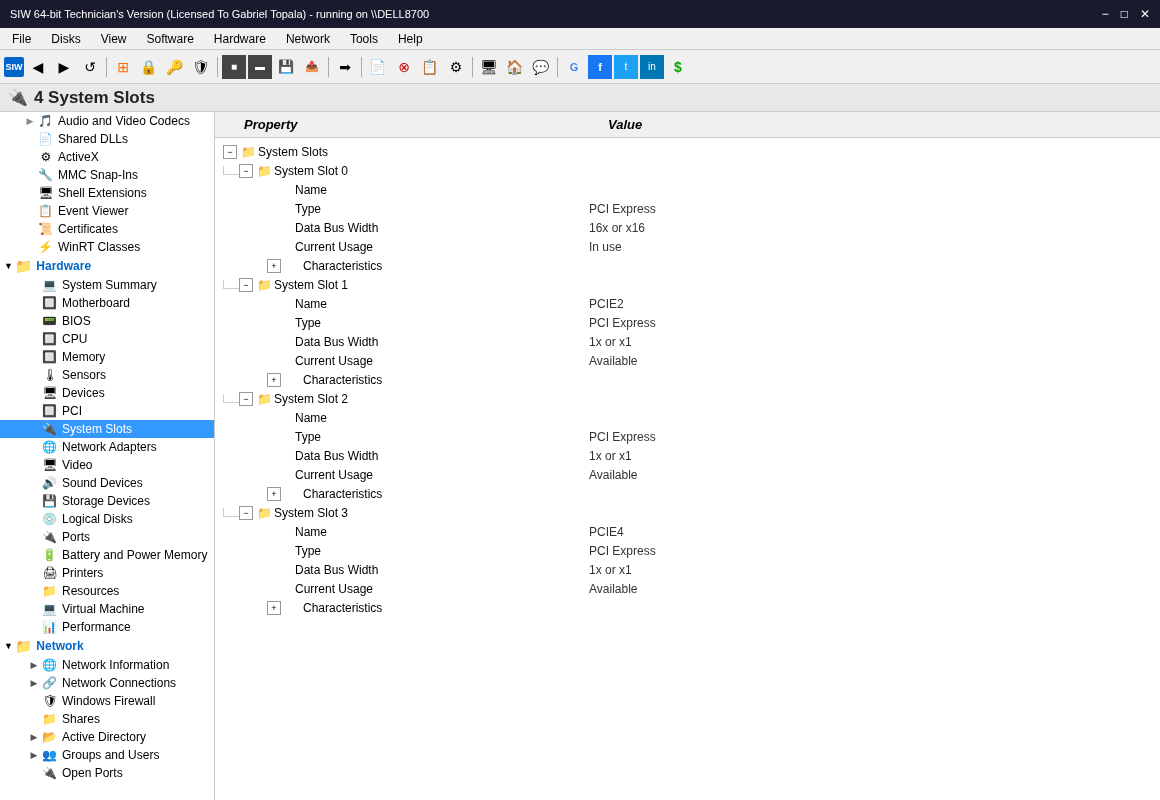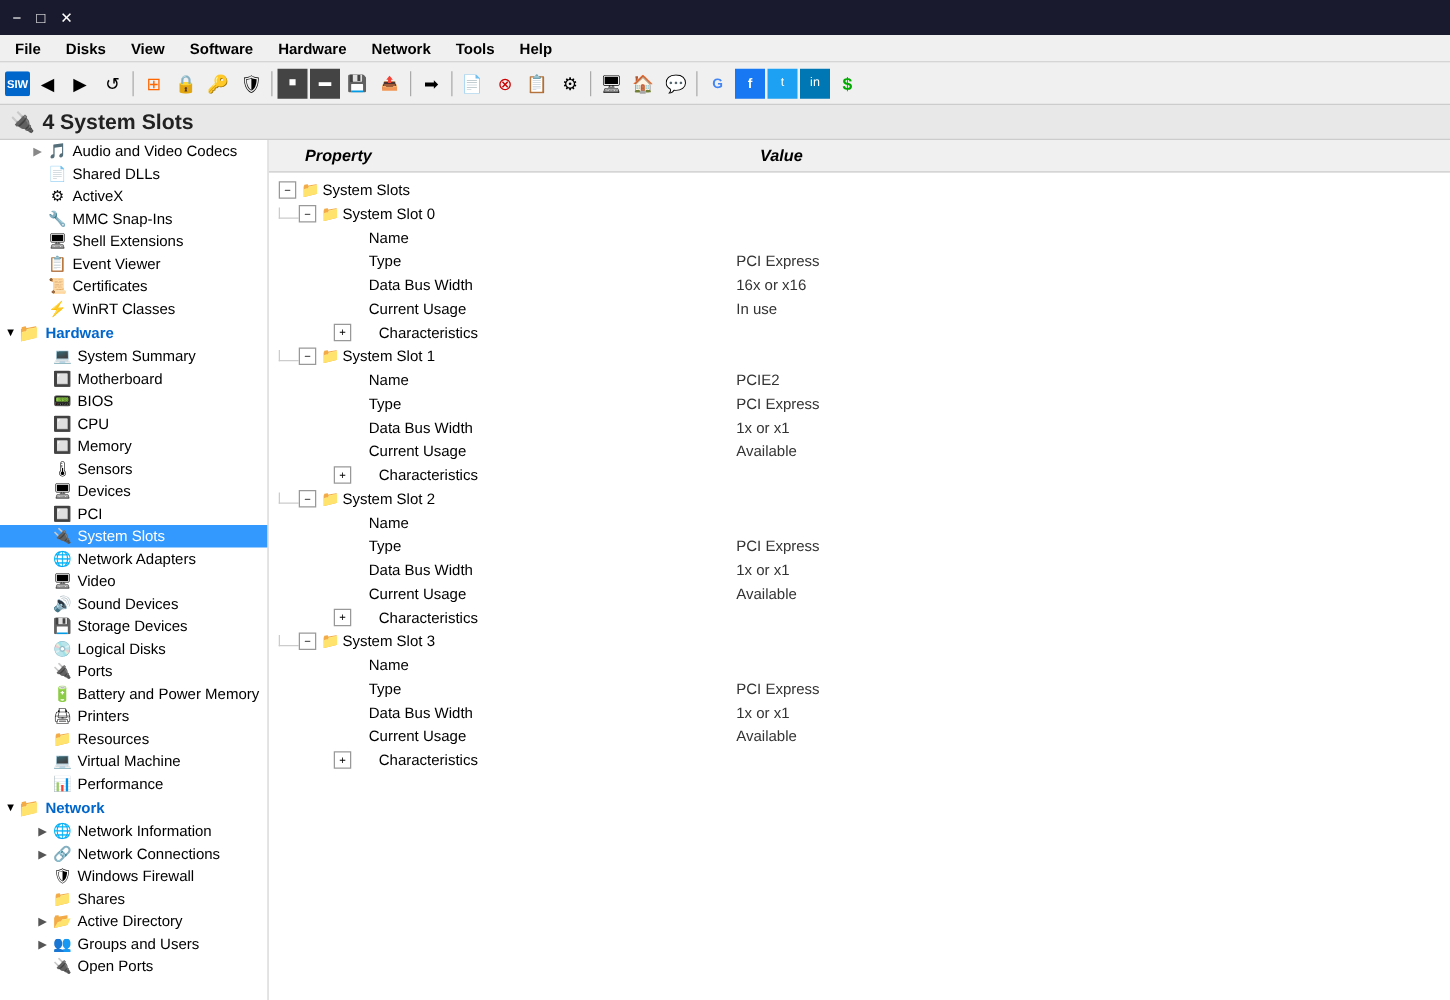--- a/index.html
+++ b/index.html
@@ -2,21 +2,21 @@
 <html><head>
   <meta charset="utf-8">
   <style>
     * { margin: 0; padding: 0; box-sizing: border-box; }
     body { font-family: 'Segoe UI', Tahoma, sans-serif; font-size: 12px; background: #f0f0f0; width: 1160px; height: 800px; overflow: hidden; }
     
     
     #title-bar { background: #1a1a2e; color: white; padding: 6px 10px; display: flex; justify-content: space-between; align-items: center; height: 28px; }
     
     
-    #menu-bar { background: #f0f0f0; border-bottom: 1px solid #ccc; padding: 2px 4px; display: flex; gap: 4px; height: 22px; align-items: center; font-weight: bold; }
+    #menu-bar { background: #f0f0f0; border-bottom: 1px solid #ccc; padding: 2px 4px; display: flex; gap: 4px; height: 22px; align-items: center; }
     #menu-bar .menu-item { padding: 2px 8px; cursor: pointer; font-size: 12px; }
     
     
     #toolbar { background: #f0f0f0; border-bottom: 1px solid #ccc; padding: 3px 4px; display: flex; gap: 2px; align-items: center; height: 34px; }
     .toolbar-btn { width: 24px; height: 24px; display: flex; align-items: center; justify-content: center; cursor: pointer; font-size: 14px; border: 1px solid transparent; }
     .toolbar-separator { width: 1px; height: 20px; background: #aaa; margin: 0 2px; }
     
     
     #main { display: flex; height: calc(800px - 28px - 22px - 34px - 24px); }
     
@@ -58,20 +58,21 @@
     #left-panel::-webkit-scrollbar-thumb { background: #c0c0c0; border: 1px solid #aaa; }
 
     #table-content::-webkit-scrollbar { width: 8px; }
     #table-content::-webkit-scrollbar-track { background: #f5f5f5; }
     #table-content::-webkit-scrollbar-thumb { background: #c0c0c0; }
   </style>
 </head>
 <body>
 
 <div id="title-bar">
+  <span style="font-size:11px;">SIW 64-bit Technician's Version (Licensed To Gabriel Topala) - running on \\DELL8700</span>
   <div style="display:flex;gap:12px;">
     <span style="cursor:pointer;">−</span>
     <span style="cursor:pointer;">□</span>
     <span style="cursor:pointer;">✕</span>
   </div>
 </div>
 
 <div id="menu-bar">
   <span class="menu-item">File</span>
   <span class="menu-item">Disks</span>
@@ -495,20 +496,21 @@
             <span style="color:#ffaa00;margin:0 2px;">📁</span>
             <span>System Slot 3</span>
           </div>
           <div class="rp-col-val"></div>
         </div>
         <div class="rp-row">
           <div class="rp-col-prop">
             <span style="width:80px;display:inline-block;"></span>
             <span>Name</span>
           </div>
+          <div class="rp-col-val">PCIE4</div>
         </div>
         <div class="rp-row">
           <div class="rp-col-prop">
             <span style="width:80px;display:inline-block;"></span>
             <span>Type</span>
           </div>
           <div class="rp-col-val">PCI Express</div>
         </div>
         <div class="rp-row">
           <div class="rp-col-prop">

